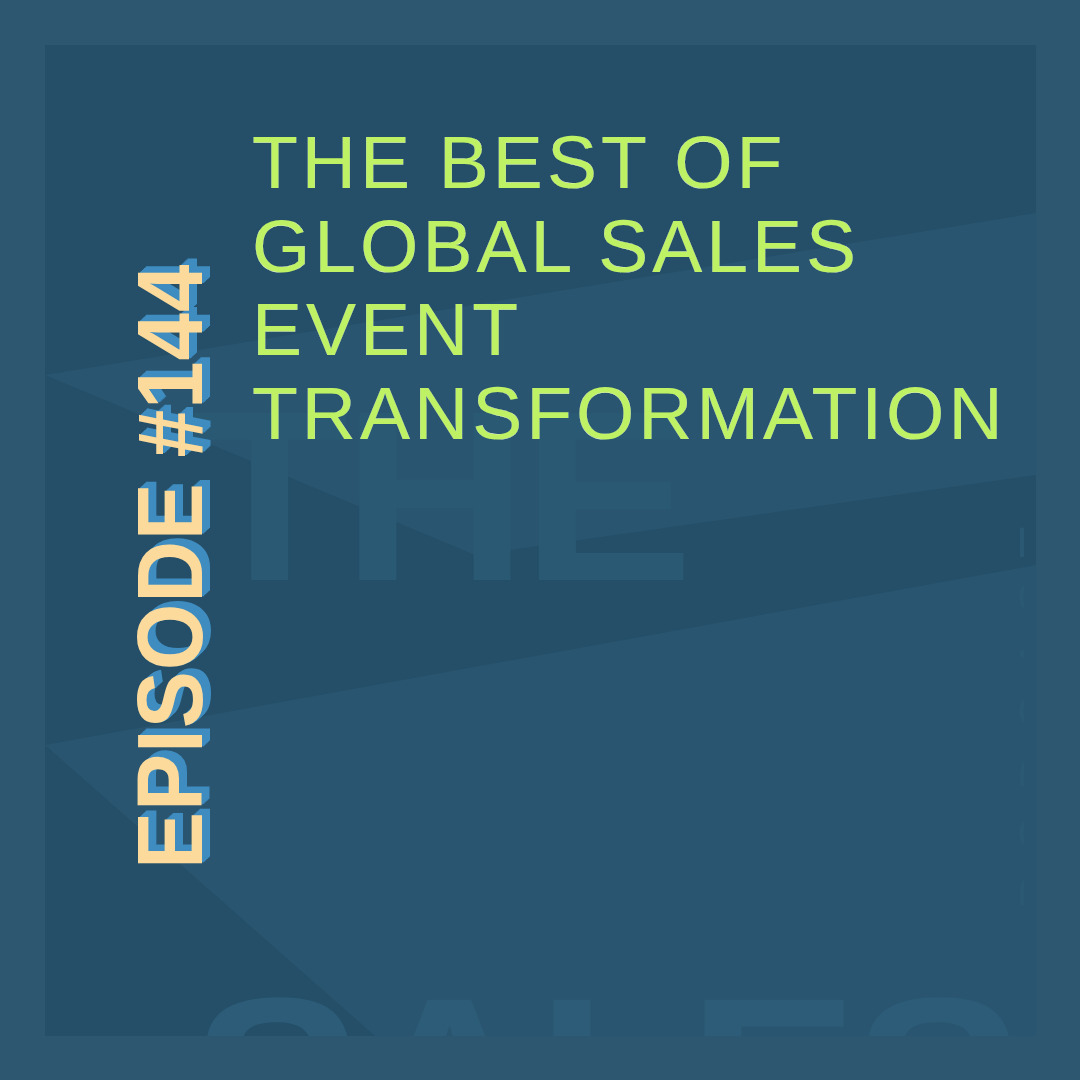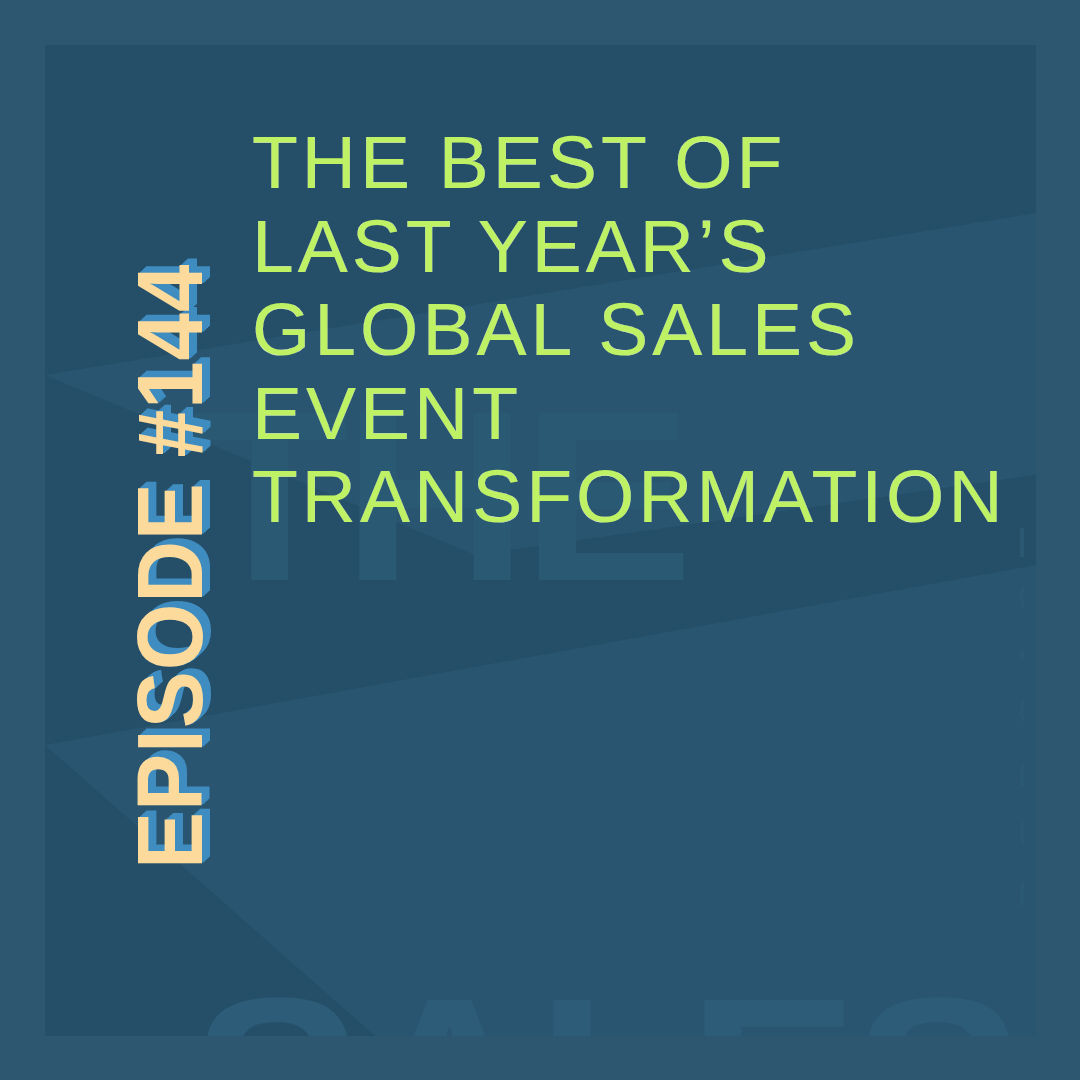--- a/index.html
+++ b/index.html
@@ -159,19 +159,18 @@
   </div>
 
   <div class="episode-wrap">
     <div class="episode-rot">
       <span class="episode-text">EPISODE #144</span>
     </div>
   </div>
 
   <div class="title">
     <span class="title-line">THE BEST OF</span>
-    <span class="title-line">LAST YEAR’S</span>
     <span class="title-line">GLOBAL SALES</span>
     <span class="title-line">EVENT</span>
     <span class="title-line">TRANSFORMATION</span>
   </div>
 
 </div>
 
 </body></html>

